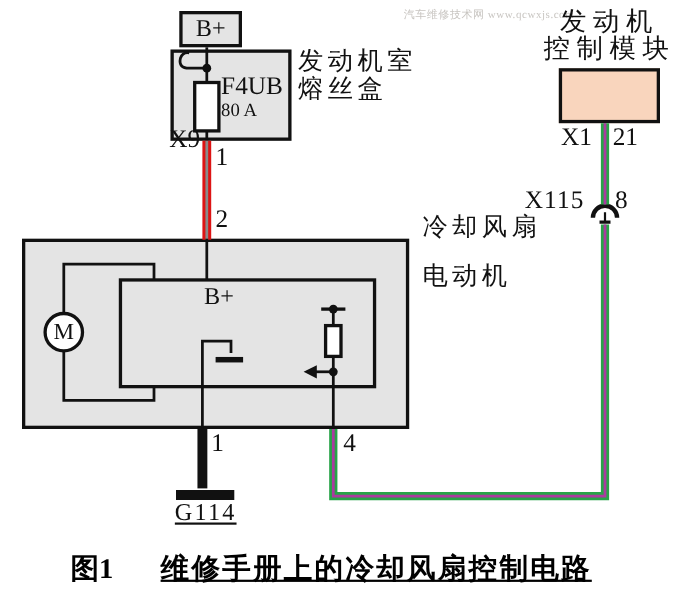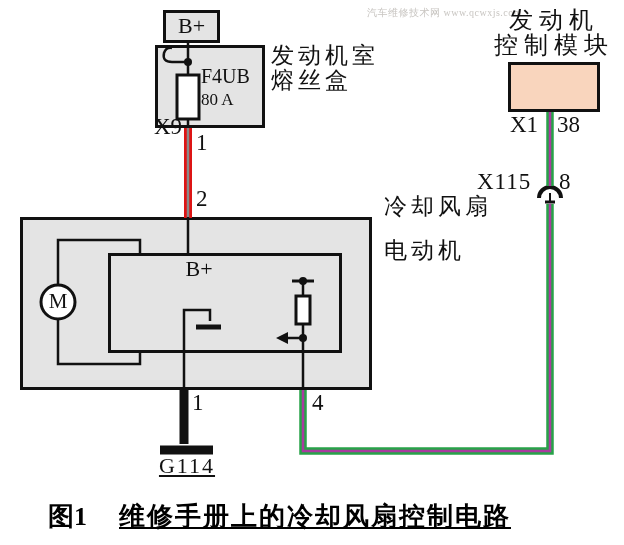--- a/index.html
+++ b/index.html
@@ -6,21 +6,21 @@
   .canvas{position:relative;width:624px;height:545px;background:#ffffff;overflow:hidden;
           font-family:"Liberation Serif","DejaVu Serif",serif;color:#111;}
   .box{position:absolute;border:3px solid #111;box-sizing:border-box;}
   .lbl{position:absolute;white-space:nowrap;line-height:1.05;}
   .pin{font-size:23px;}
   .cn{font-size:23px;letter-spacing:4px;}
   .svg-overlay{position:absolute;left:0;top:0;pointer-events:none;}
   .blk{stroke:#111;fill:none;}
   .watermark{position:absolute;left:367px;top:6px;font-size:10px;letter-spacing:0.5px;
              color:#c8c5c1;text-shadow:1px 1px 0 #ffffff;z-index:1;text-align:center;}
-  .caption{position:absolute;left:48px;top:499px;display:flex;gap:32px;
+  .caption{position:absolute;left:64px;top:499px;display:flex;gap:43px;
            font-size:26px;font-weight:bold;color:#000;}
   .caption .cap-txt{letter-spacing:2px;text-decoration:underline;}
   .center{text-align:center;}
 </style>
 </head>
 <body>
 
 <div class="canvas">
 
   <div class="watermark">汽车维修技术网 www.qcwxjs.com</div>
@@ -68,34 +68,34 @@
     <path class="blk" d="M 539 198 A 11 11 0 0 1 561 198" stroke-width="4"></path>
     <line class="blk" x1="550" y1="193" x2="550" y2="202" stroke-width="2"></line>
     <line class="blk" x1="545" y1="202" x2="555" y2="202" stroke-width="3"></line>
 
     <line x1="550" y1="112" x2="550" y2="186" stroke-width="7.5" stroke="#27a348"></line>
     <line x1="550" y1="112" x2="550" y2="186" stroke-width="2.5" stroke="#aa3b9f"></line>
   </svg>
 
   <div class="lbl center" style="left:163px;top:14px;width:57px;font-size:22px;z-index:5;">B+</div>
 
-  <div class="lbl" style="left:201px;top:66px;font-size:20px;z-index:5;">F4UB</div>
+  <div class="lbl" style="left:201px;top:66px;font-size:23px;z-index:5;">F4UB</div>
   <div class="lbl" style="left:201px;top:91px;font-size:17px;z-index:5;">80 A</div>
 
   <div class="lbl cn" style="left:271px;top:44px;z-index:5;">发动机室</div>
   <div class="lbl cn" style="left:271px;top:69px;z-index:5;">熔丝盒</div>
 
   <div class="lbl pin" style="left:132px;top:115px;width:50px;text-align:right;z-index:5;">X9</div>
   <div class="lbl pin" style="left:196px;top:131px;z-index:5;">1</div>
   <div class="lbl pin" style="left:196px;top:187px;z-index:5;">2</div>
 
   <div class="lbl center" style="left:470px;top:8px;width:168px;font-size:24px;letter-spacing:6px;z-index:5;">发动机</div>
   <div class="lbl center" style="left:470px;top:33px;width:168px;font-size:24px;letter-spacing:6px;z-index:5;">控制模块</div>
   <div class="lbl pin" style="left:505px;top:113px;width:38px;text-align:center;z-index:5;">X1</div>
-  <div class="lbl pin" style="left:557px;top:113px;z-index:5;">38</div>
+  <div class="lbl pin" style="left:557px;top:113px;z-index:5;">21</div>
 
   <div class="lbl pin" style="left:477px;top:170px;letter-spacing:1px;z-index:5;">X115</div>
   <div class="lbl pin" style="left:559px;top:170px;z-index:5;">8</div>
 
   <div class="lbl cn" style="left:384px;top:195px;z-index:5;">冷却风扇</div>
   <div class="lbl cn" style="left:384px;top:239px;z-index:5;">电动机</div>
 
   <div class="lbl center" style="left:170px;top:257px;width:58px;font-size:22px;z-index:5;">B+</div>
   <div class="lbl center" style="left:44px;top:290px;width:28px;font-size:21px;z-index:5;">M</div>
 

